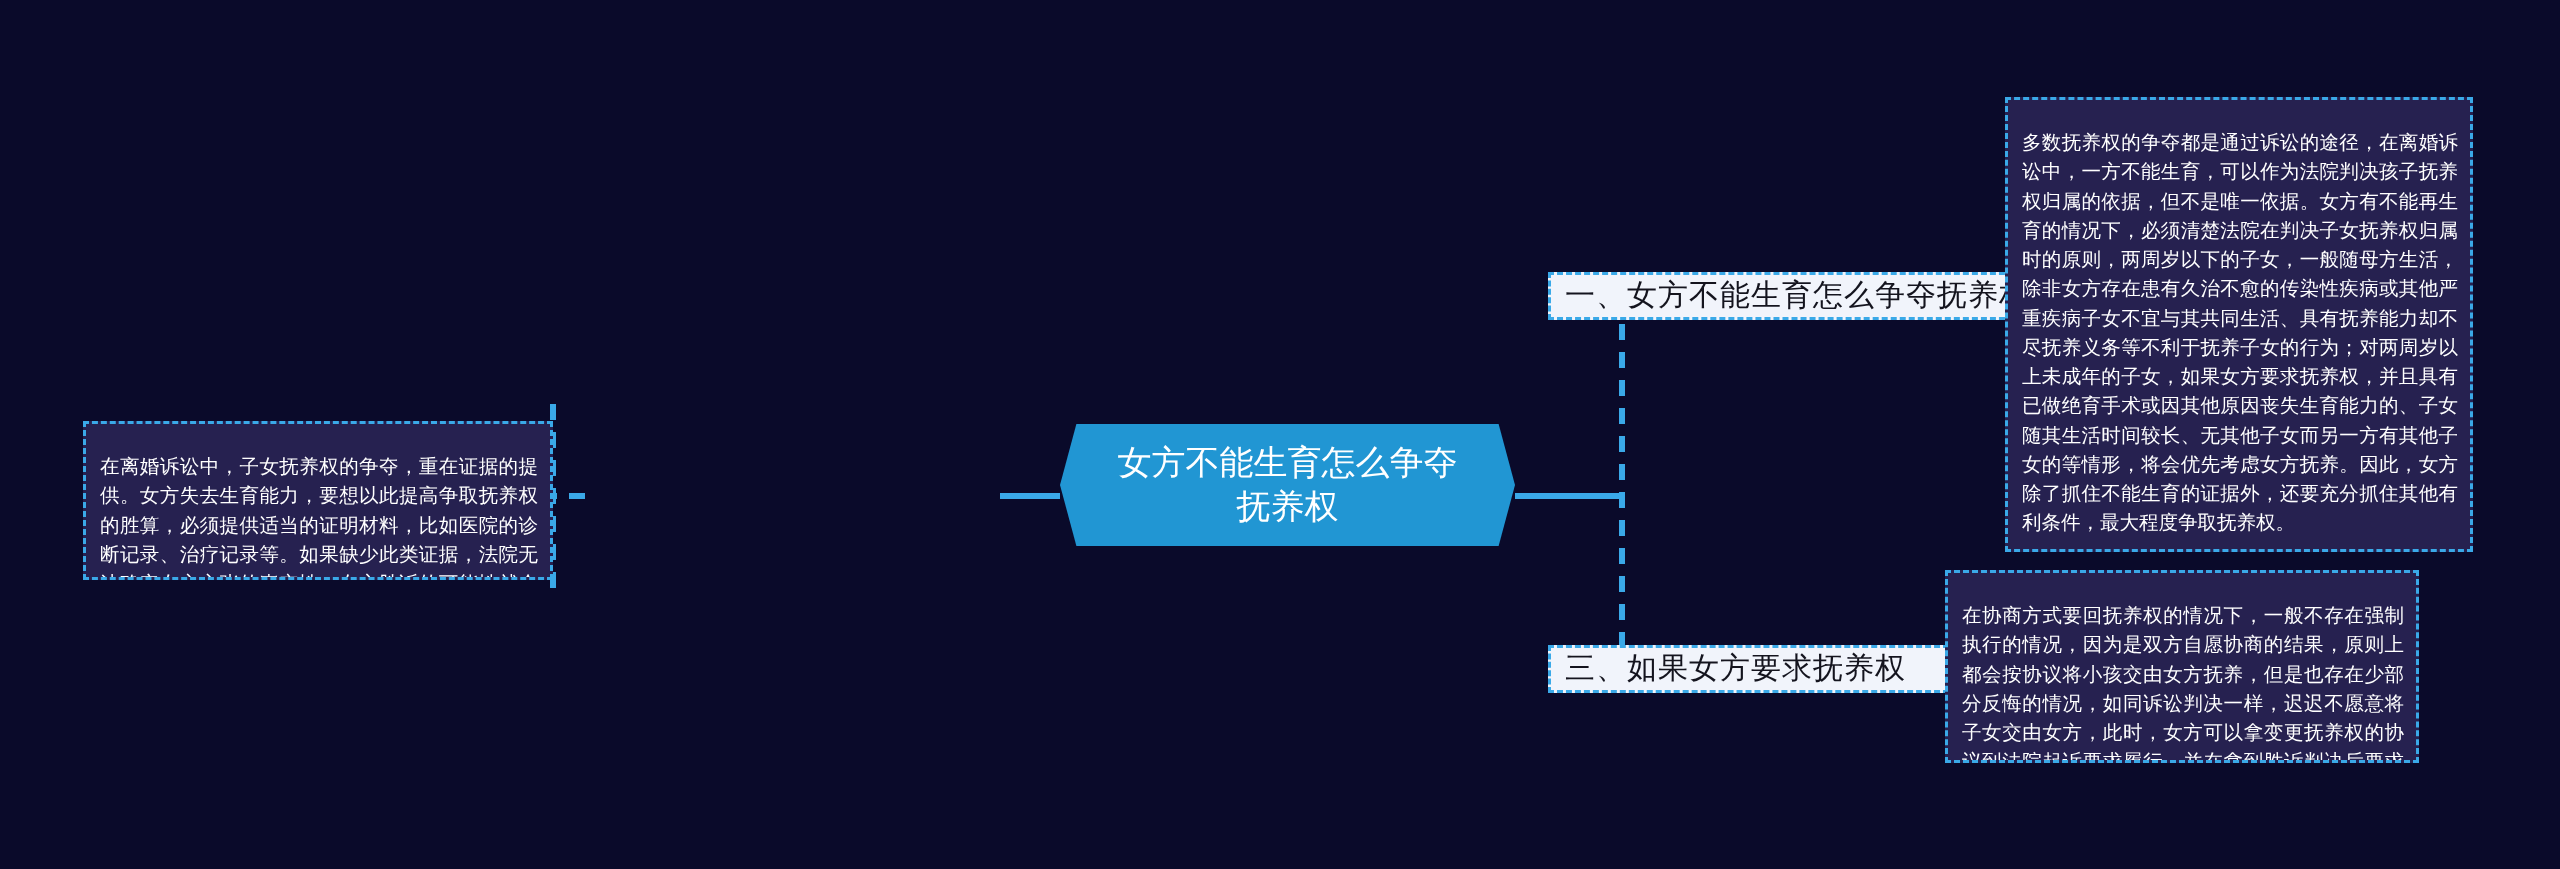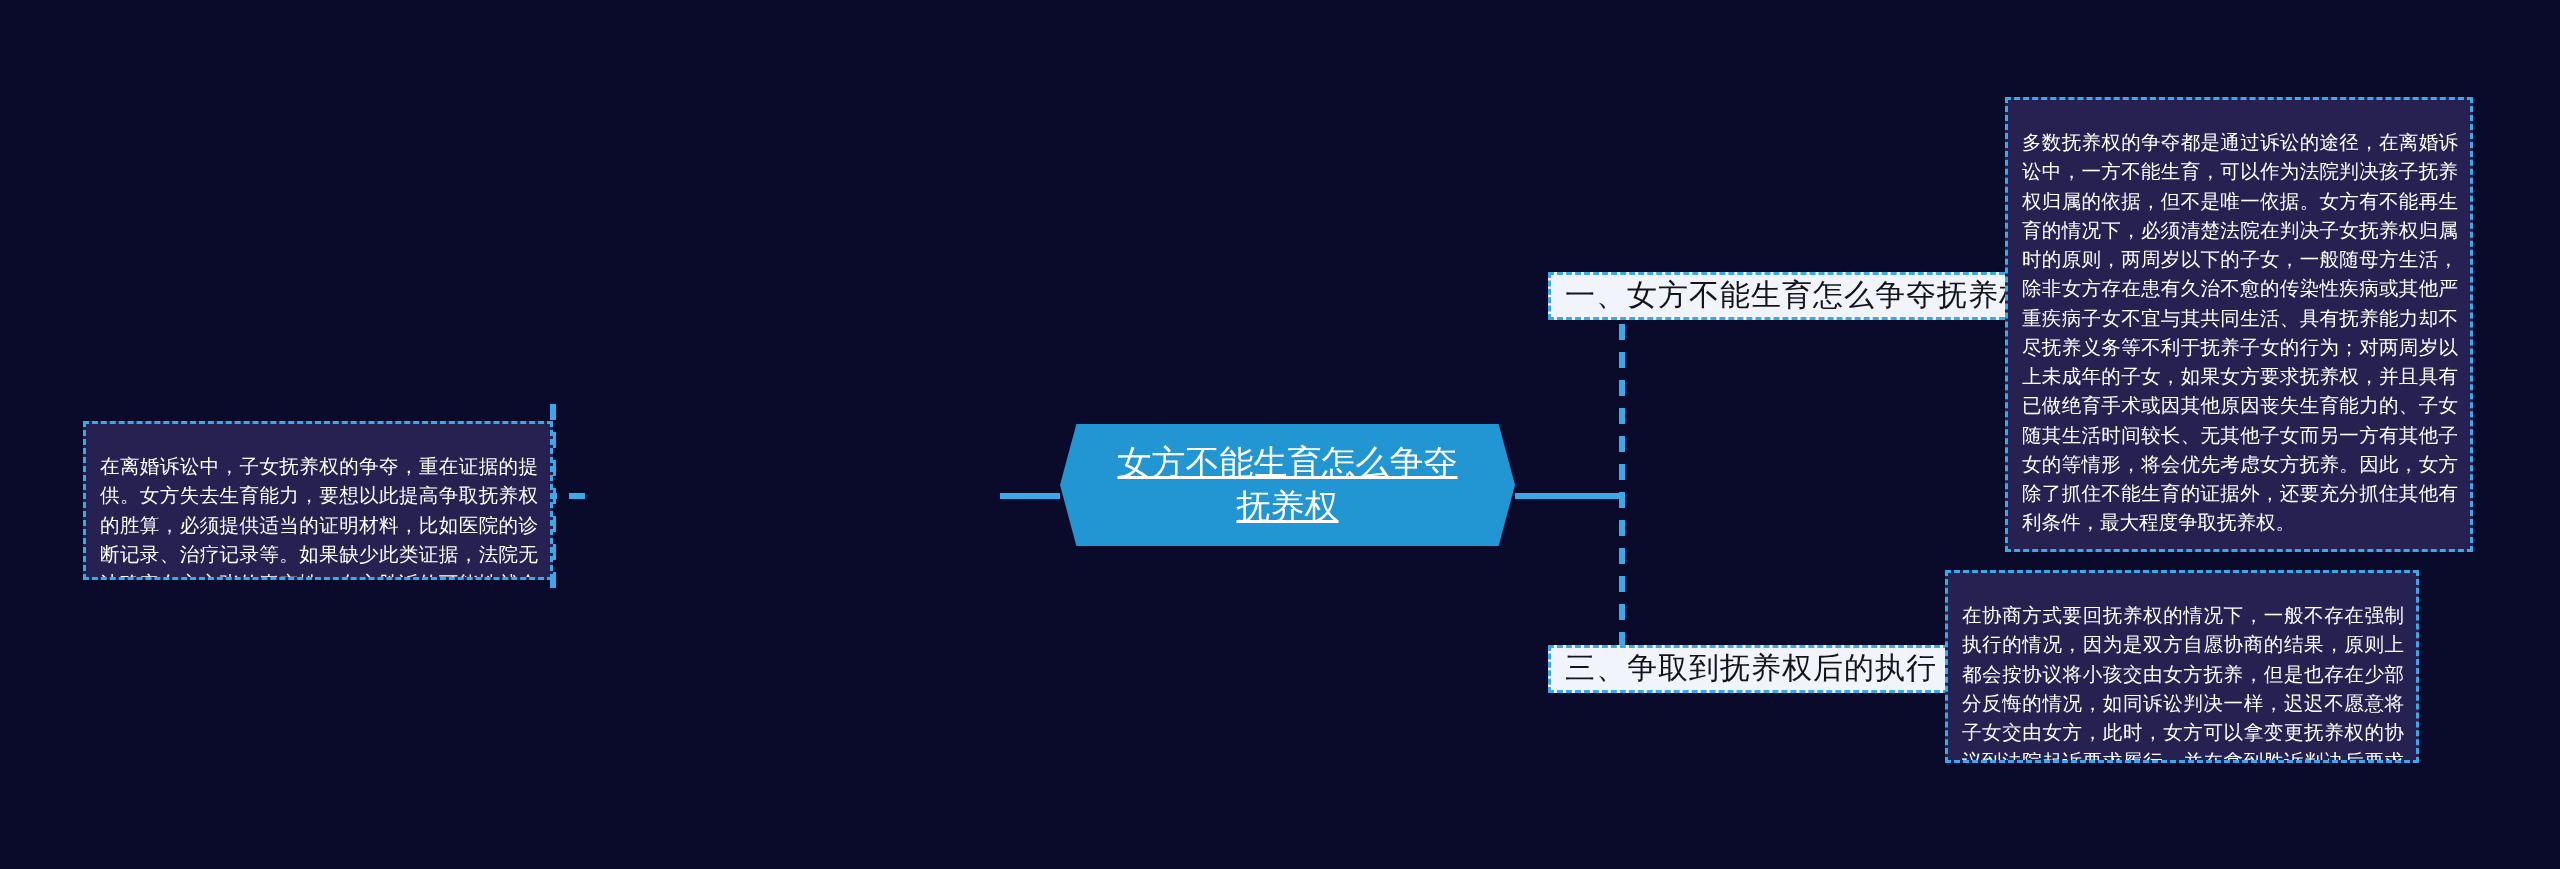--- a/index.html
+++ b/index.html
@@ -84,21 +84,20 @@
     inset: 0;
     display: flex;
     align-items: center;
     justify-content: center;
     text-align: center;
     color: #ffffff;
     font-size: 34px;
     line-height: 1.28;
     padding: 0 54px;
     box-sizing: border-box;
-    text-decoration: underline;
   }
 
   
   #chip-branch-2 {
     left: 585px;  top: 472px;  width: 415px;  height: 48px;
     justify-content: center;
   }
   #chip-branch-1 {
     left: 1548px; top: 272px;  width: 484px;  height: 48px;
   }
@@ -153,20 +152,20 @@
 
   <div id="chip-branch-1" class="node chip">
     <span>一、女方不能生育怎么争夺抚养权</span>
   </div>
 
   <div id="panel-right-top" class="node panel">
     <span>多数抚养权的争夺都是通过诉讼的途径，在离婚诉讼中，一方不能生育，可以作为法院判决孩子抚养权归属的依据，但不是唯一依据。女方有不能再生育的情况下，必须清楚法院在判决子女抚养权归属时的原则，两周岁以下的子女，一般随母方生活，除非女方存在患有久治不愈的传染性疾病或其他严重疾病子女不宜与其共同生活、具有抚养能力却不尽抚养义务等不利于抚养子女的行为；对两周岁以上未成年的子女，如果女方要求抚养权，并且具有已做绝育手术或因其他原因丧失生育能力的、子女随其生活时间较长、无其他子女而另一方有其他子女的等情形，将会优先考虑女方抚养。因此，女方除了抓住不能生育的证据外，还要充分抓住其他有利条件，最大程度争取抚养权。</span>
   </div>
 
   <div id="chip-branch-3" class="node chip">
-    <span>三、争取到抚养权后的执行</span>
+    <span>三、如果女方要求抚养权</span>
   </div>
 
   <div id="panel-right-bottom" class="node panel">
     <span>在协商方式要回抚养权的情况下，一般不存在强制执行的情况，因为是双方自愿协商的结果，原则上都会按协议将小孩交由女方抚养，但是也存在少部分反悔的情况，如同诉讼判决一样，迟迟不愿意将子女交由女方，此时，女方可以拿变更抚养权的协议到法院起诉要求履行，并在拿到胜诉判决后要求强制执行。</span>
   </div>
 
 </div>
 
 </body></html>

